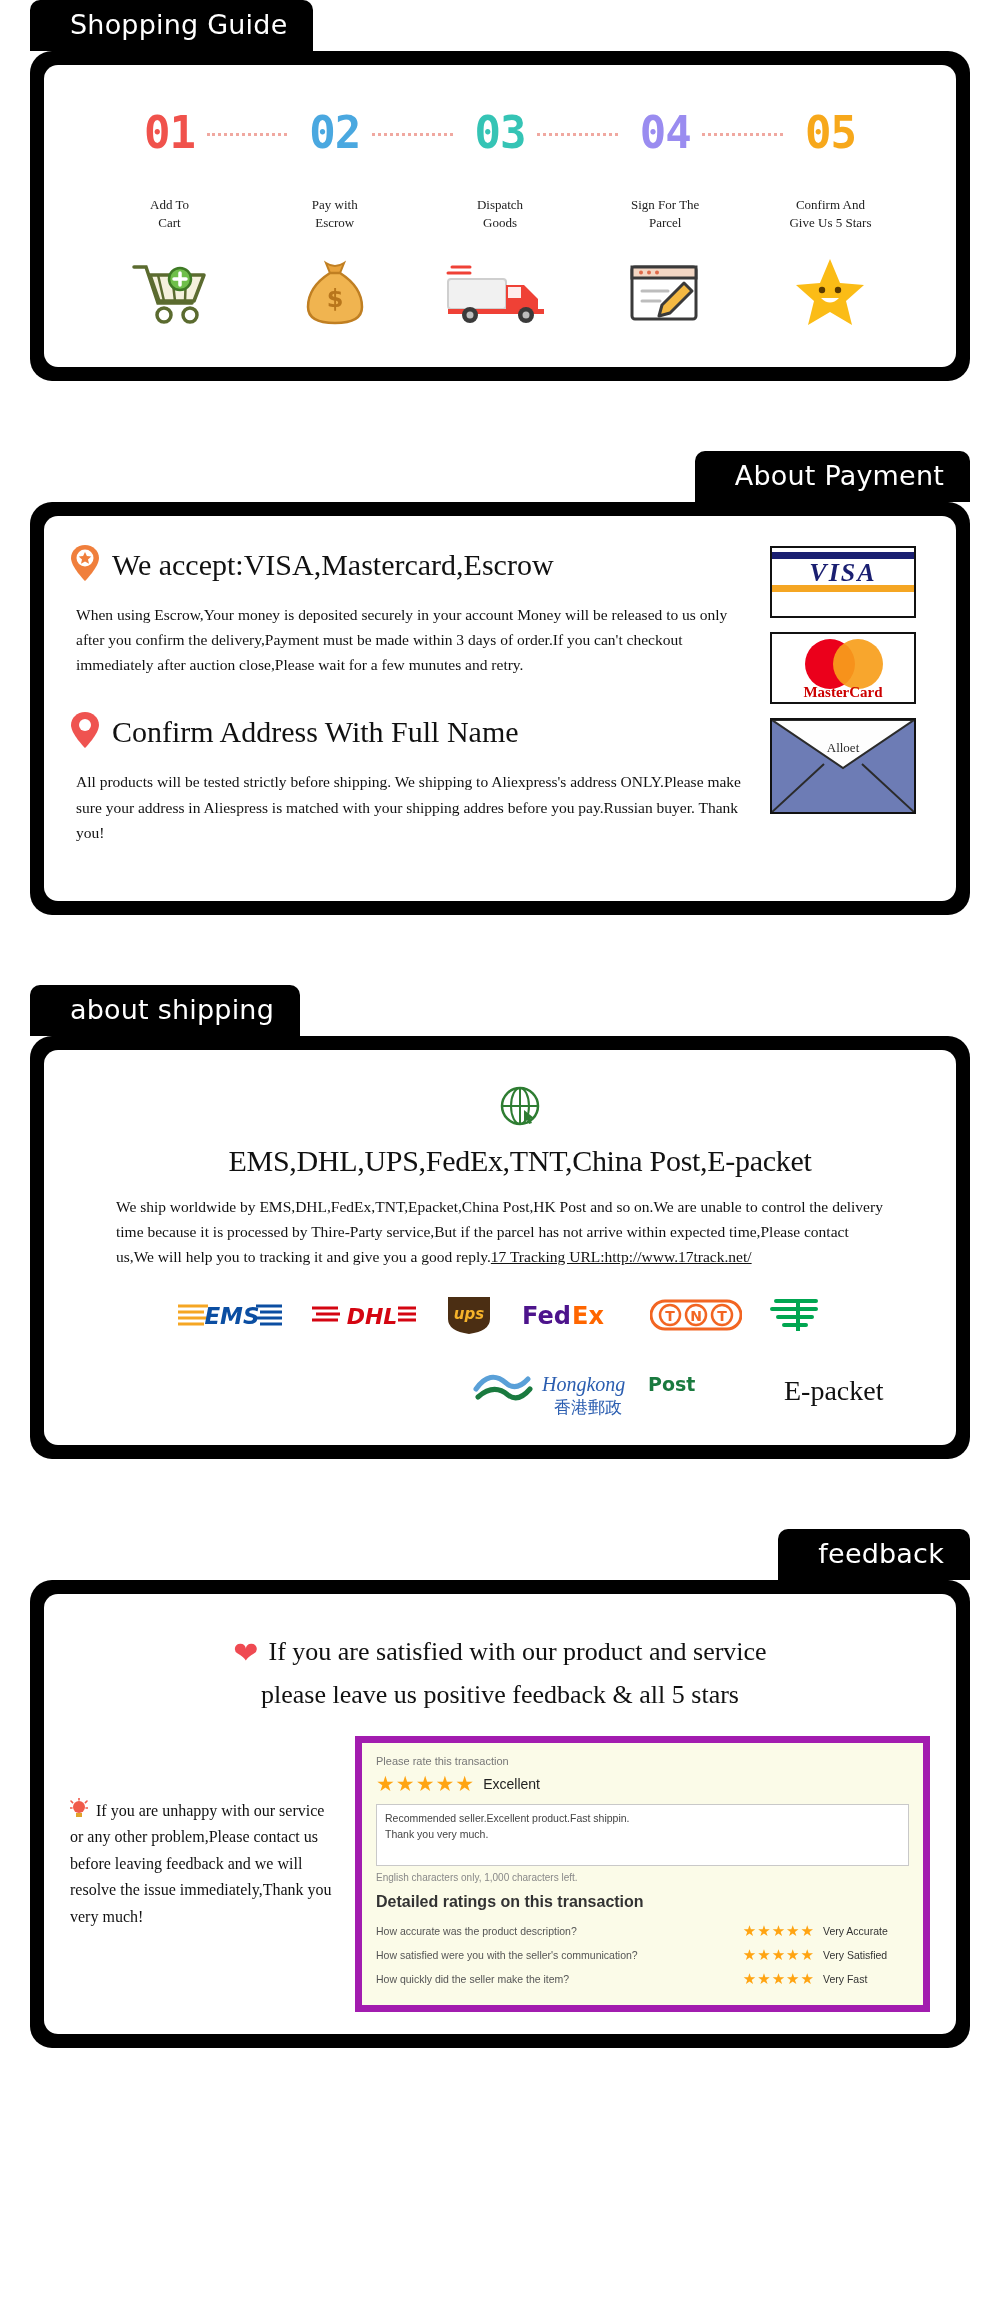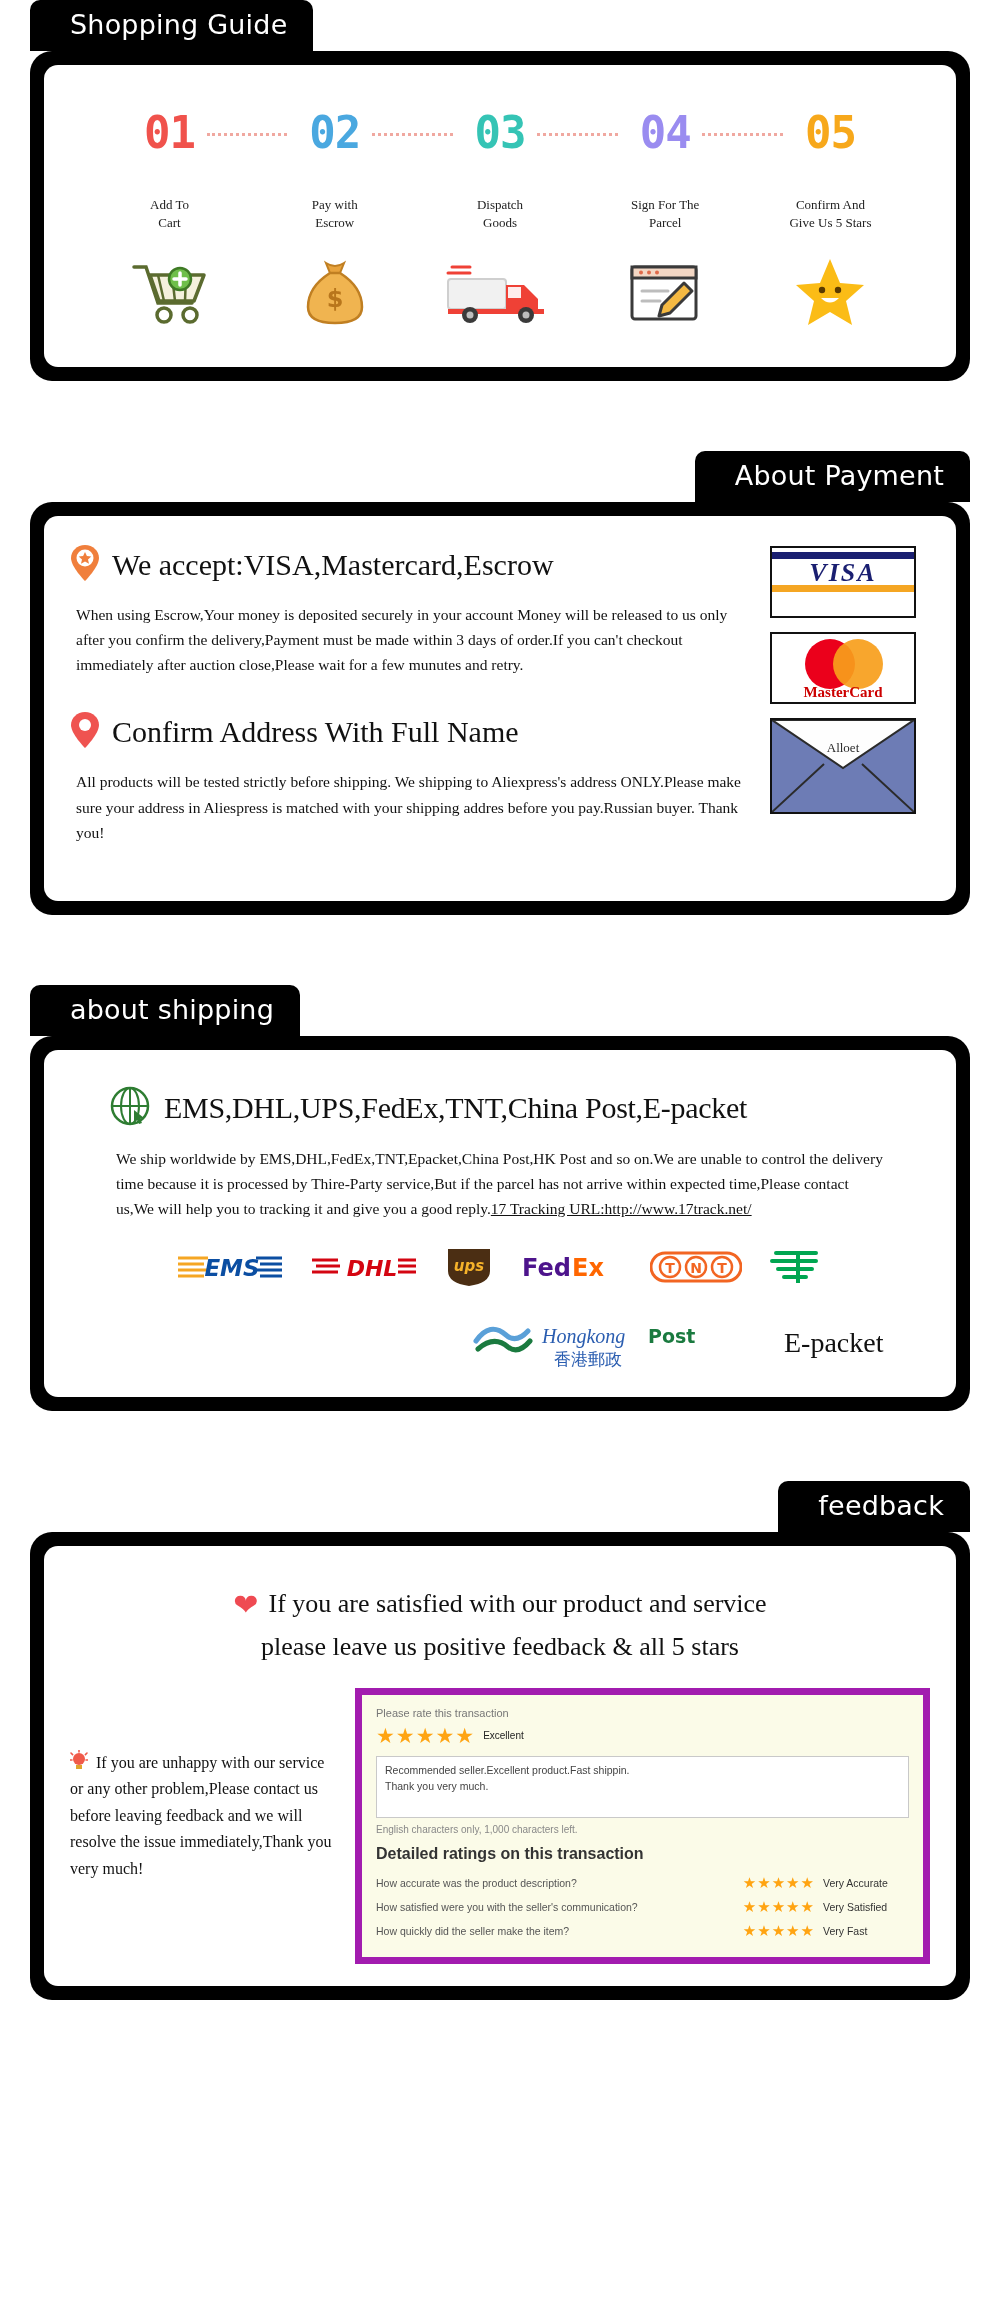--- a/index.html
+++ b/index.html
@@ -127,20 +127,21 @@
     background: #6d7cb5;
     position: relative;
     overflow: hidden;
   }
 
   
   .ship-head {
     display: flex; align-items: center; gap: 14px;
     justify-content: flex-start;
     margin: 14px 0 16px 40px;
+    flex-direction: column;
   }
   .ship-head h2 {
     font-family: "Liberation Serif", serif;
     font-size: 30px; font-weight: normal; margin: 0; color: #111;
     letter-spacing: -0.3px;
   }
   .ship-para {
     font-family: "Liberation Serif", serif;
     font-size: 15.5px;
     line-height: 1.62;
@@ -179,21 +180,21 @@
     background: #fbfbe8;
     border: 7px solid #a21caf;
     padding: 12px 14px 14px 14px;
     font-size: 11px;
     color: #555;
     font-family: "Liberation Sans", sans-serif;
   }
   .fb-panel .lbl { font-size: 11px; color: #777; margin-bottom: 6px; }
   .star-row { display: flex; align-items: center; gap: 8px; }
   .stars { color: #ffa412; font-size: 21px; letter-spacing: 1px; line-height: 1; }
-  .excellent { color: #222; font-size: 10px; }
+  .excellent { color: #222; font-size: 14px; }
   .fb-textarea {
     background: #fff; border: 1px solid #c9c9c9;
     height: 62px; margin: 10px 0 6px 0; padding: 6px 8px;
     font-size: 10.5px; color: #444; line-height: 1.5;
   }
   .fb-note { font-size: 10px; color: #888; margin-bottom: 10px; }
   .fb-sub { font-size: 16px; color: #333; font-weight: bold; margin-bottom: 8px; }
   .fb-rating-row {
     display: flex; align-items: center; justify-content: space-between;
     padding: 3px 0; font-size: 10.5px; color: #555;

